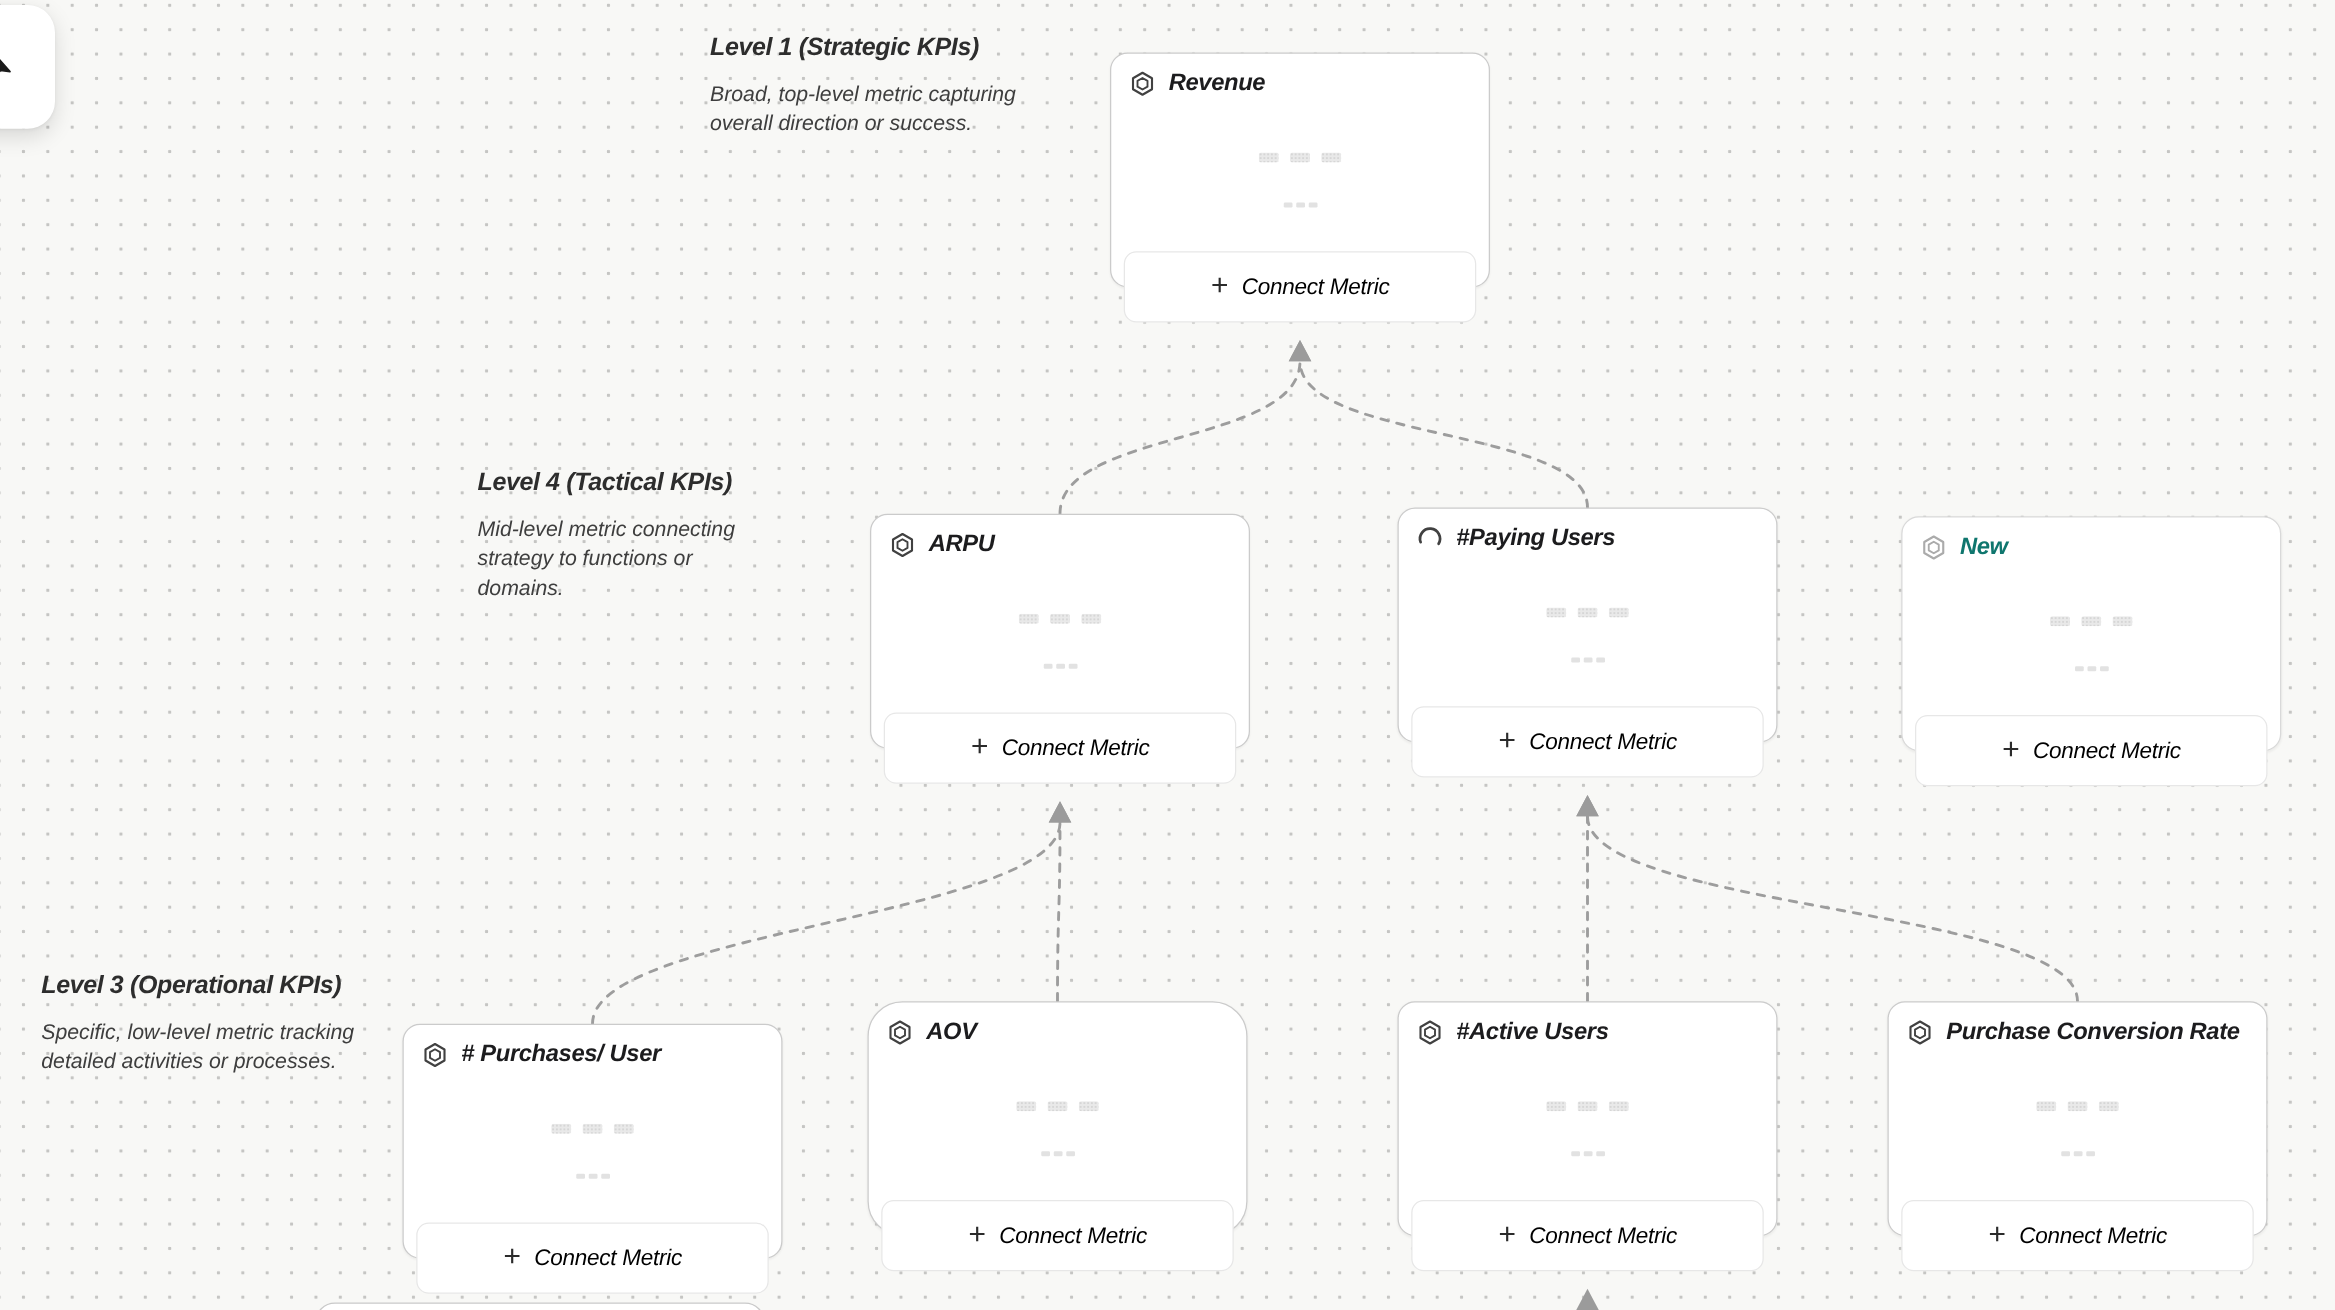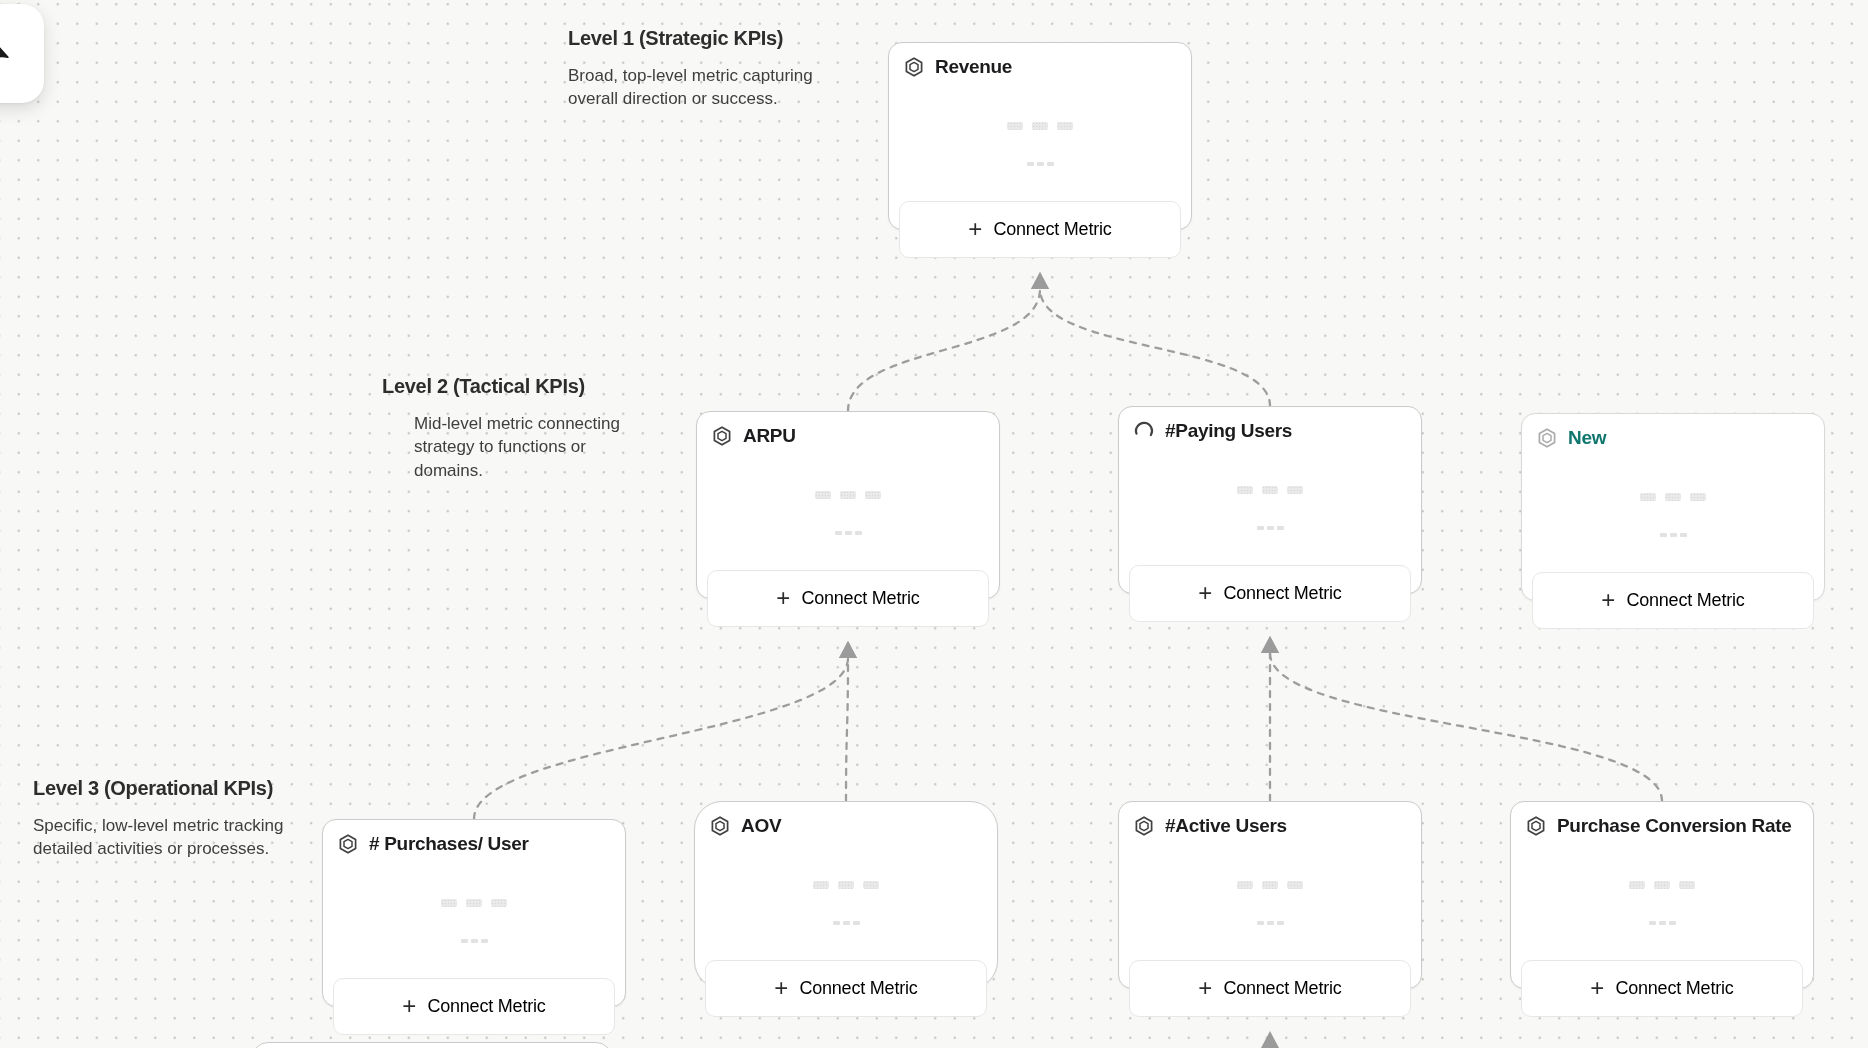--- a/index.html
+++ b/index.html
@@ -7,30 +7,31 @@
     width:1868px;height:1048px;overflow:hidden;
     font-family:"Liberation Sans","DejaVu Sans",sans-serif;
     background:#f8f8f6;
   }
   .canvas{
     position:relative;width:1868px;height:1048px;overflow:hidden;
     background-color:#f8f8f6;
     background-image:radial-gradient(circle,#c5c5c3 1.1px,transparent 1.6px);
     background-size:19.5px 19.5px;
     background-position:9px 14px;
+    font-style:italic;
   }
   svg.connectors{position:absolute;left:0;top:0;width:1868px;height:1048px;pointer-events:none;}
   svg.connectors path{fill:none;stroke:#9d9d9d;stroke-width:2.3;stroke-dasharray:6 7;stroke-linecap:round;}
   svg.connectors polygon{fill:#9b9b9b;stroke:none;}
 
   .level-label{position:absolute;}
   .level-title{font-size:20px;font-weight:700;color:#2d2d2d;letter-spacing:-0.3px;white-space:nowrap;}
   .level-desc{font-size:17px;color:#3e3e3e;line-height:1.38;margin-top:14px;}
   .level-label.l1 .level-desc{max-width:255px;}
-  .level-label.l2 .level-desc{max-width:245px;margin-left:32px;}
+  .level-label.l2 .level-desc{max-width:245px;}
   .level-label.l3 .level-desc{max-width:262px;}
 
   .card{
     position:absolute;width:304px;height:188px;background:#fff;
     border:1.5px solid #cbcbcb;border-radius:14px;box-sizing:border-box;
     box-shadow:0 1px 2px rgba(0,0,0,.05);
     padding-left:12px;
   }
   .card-header{position:absolute;top:13px;left:14px;display:flex;align-items:center;gap:10px;}
   .card-icon{width:22px;height:22px;flex:0 0 auto;display:block;}
@@ -88,21 +89,21 @@
       <polygon points="1270,636 1261,653 1279,653"></polygon>
       <path d="M1282,1074 C1282,1059.7 1270,1062.3 1270,1048"></path>
       <polygon points="1270,1031 1261,1048 1279,1048"></polygon>
     </svg>
   <div id="level-labels">
       <div class="level-label l1" style="left: 568px; top: 27px;">
     <div class="level-title">Level 1 (Strategic KPIs)</div>
     <div class="level-desc">Broad, top-level metric capturing overall direction or success.</div>
   </div>
       <div class="level-label l2" style="left: 382px; top: 375px;">
-    <div class="level-title">Level 2 (Tactical KPIs)</div>
+    <div class="level-title">Level 4 (Tactical KPIs)</div>
     <div class="level-desc">Mid-level metric connecting strategy to functions or domains.</div>
   </div>
       <div class="level-label l3" style="left: 33px; top: 753px; margin-top: 24px;">
     <div class="level-title">Level 3 (Operational KPIs)</div>
     <div class="level-desc">Specific, low-level metric tracking detailed activities or processes.</div>
   </div>
     </div>
   <div id="card-layer">
       <div class="card" style="left: 888px; top: 42px;">
     <div class="card-header">

